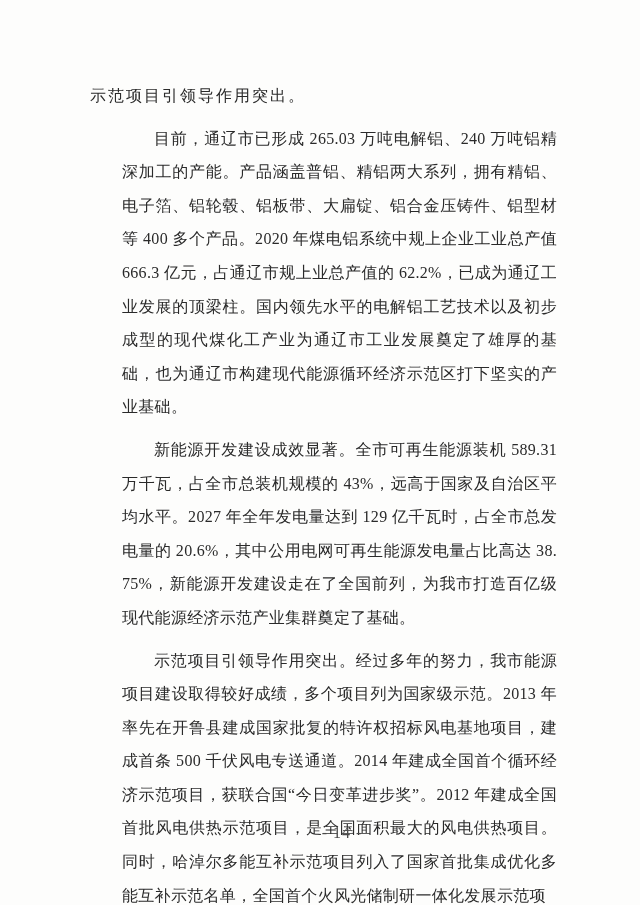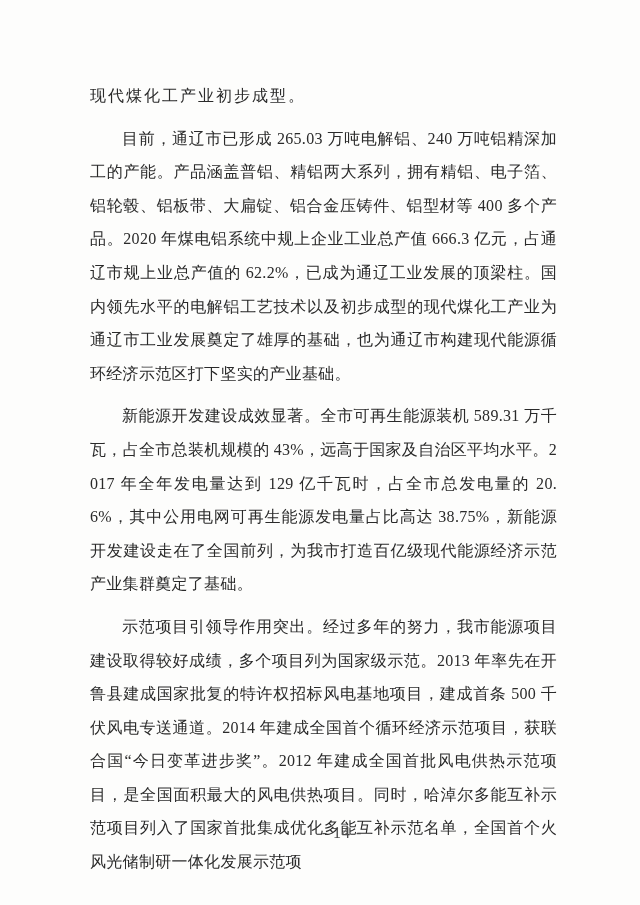--- a/index.html
+++ b/index.html
@@ -29,20 +29,21 @@
     margin: 0 0 9px 0;
     font-size: 16px;
     line-height: 33.6px;
     text-align: justify;
     text-justify: inter-ideograph;
     letter-spacing: 0.3px;
     word-break: break-all;
   }
   .para.indent {
     text-indent: 2em;
+    margin-left: 32px;
   }
   .para.opening {
     letter-spacing: 2px;
   }
   .page-number {
     position: absolute;
     left: 0;
     top: 824px;
     width: 100%;
     text-align: center;
@@ -50,19 +51,19 @@
     color: #4a4a4a;
     letter-spacing: 1px;
     margin-left: 22px;
   }
 </style>
 </head>
 <body>
 
 <div class="page">
   <div class="content">
-    <p class="para opening">现代煤化工产业初步成型。</p>
+    <p class="para opening">示范项目引领导作用突出。</p>
     <p class="para indent">目前，通辽市已形成 265.03 万吨电解铝、240 万吨铝精深加工的产能。产品涵盖普铝、精铝两大系列，拥有精铝、电子箔、铝轮毂、铝板带、大扁锭、铝合金压铸件、铝型材等 400 多个产品。2020 年煤电铝系统中规上企业工业总产值 666.3 亿元，占通辽市规上业总产值的 62.2%，已成为通辽工业发展的顶梁柱。国内领先水平的电解铝工艺技术以及初步成型的现代煤化工产业为通辽市工业发展奠定了雄厚的基础，也为通辽市构建现代能源循环经济示范区打下坚实的产业基础。</p>
-    <p class="para indent">新能源开发建设成效显著。全市可再生能源装机 589.31 万千瓦，占全市总装机规模的 43%，远高于国家及自治区平均水平。2017 年全年发电量达到 129 亿千瓦时，占全市总发电量的 20.6%，其中公用电网可再生能源发电量占比高达 38.75%，新能源开发建设走在了全国前列，为我市打造百亿级现代能源经济示范产业集群奠定了基础。</p>
+    <p class="para indent">新能源开发建设成效显著。全市可再生能源装机 589.31 万千瓦，占全市总装机规模的 43%，远高于国家及自治区平均水平。2027 年全年发电量达到 129 亿千瓦时，占全市总发电量的 20.6%，其中公用电网可再生能源发电量占比高达 38.75%，新能源开发建设走在了全国前列，为我市打造百亿级现代能源经济示范产业集群奠定了基础。</p>
     <p class="para indent">示范项目引领导作用突出。经过多年的努力，我市能源项目建设取得较好成绩，多个项目列为国家级示范。2013 年率先在开鲁县建成国家批复的特许权招标风电基地项目，建成首条 500 千伏风电专送通道。2014 年建成全国首个循环经济示范项目，获联合国“今日变革进步奖”。2012 年建成全国首批风电供热示范项目，是全国面积最大的风电供热项目。同时，哈淖尔多能互补示范项目列入了国家首批集成优化多能互补示范名单，全国首个火风光储制研一体化发展示范项</p>
   </div>
   <div class="page-number">- 14 -</div>
 </div>
 
 </body></html>

